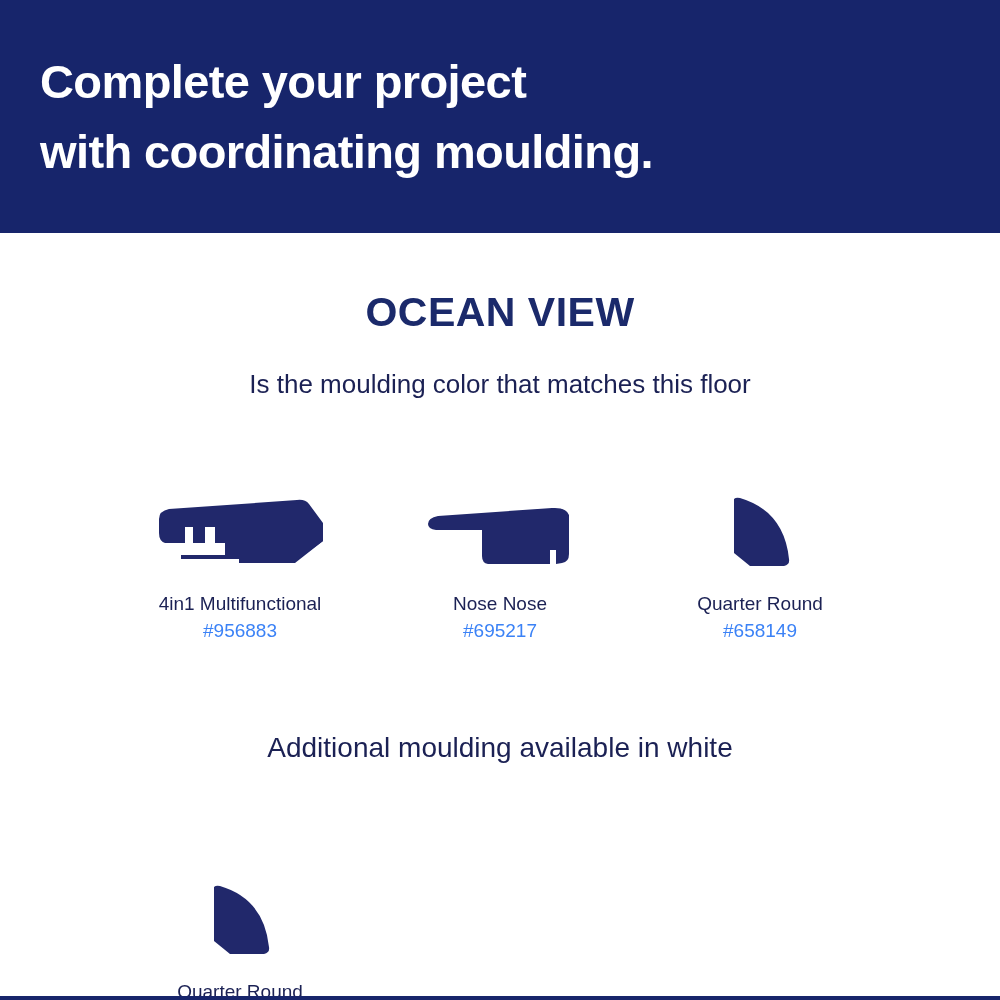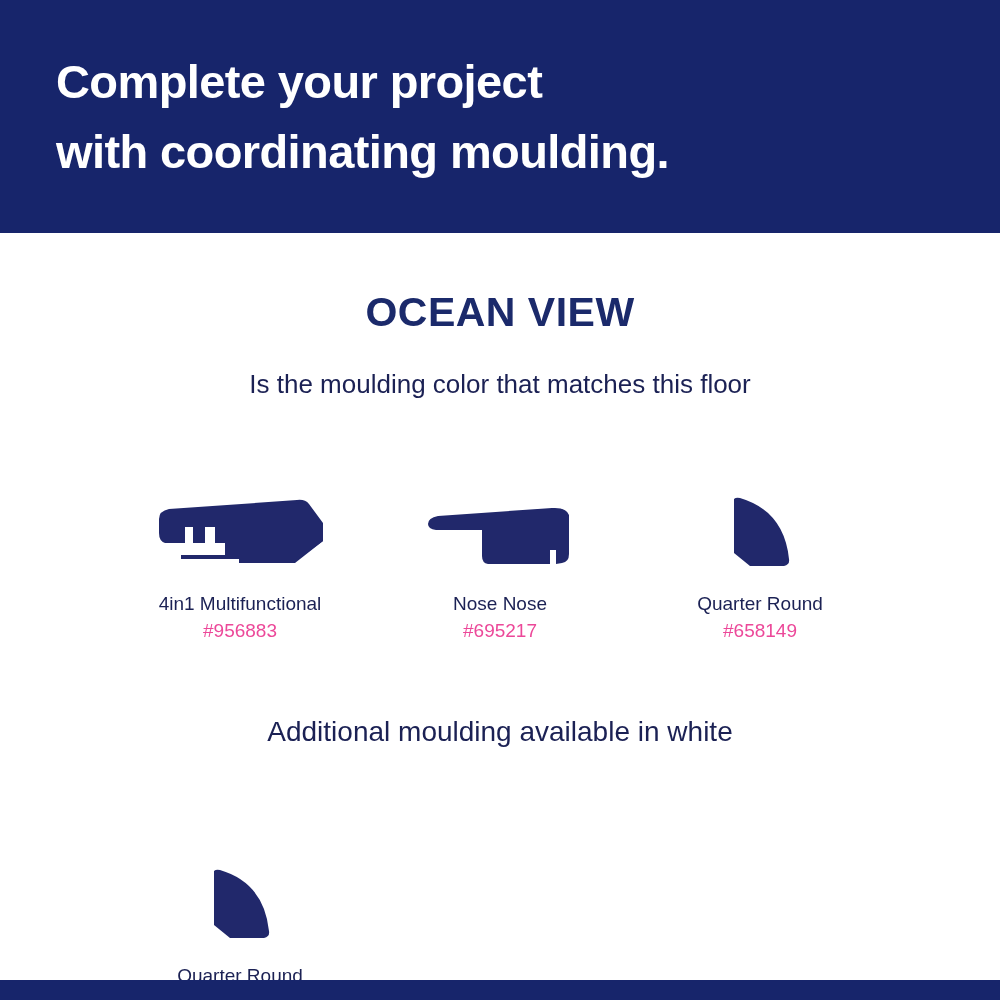--- a/index.html
+++ b/index.html
@@ -23,21 +23,21 @@
   }
 
   
   .header-banner {
     width: 100%;
     height: 233px;
     background: #17256b;
     display: flex;
     flex-direction: column;
     justify-content: center;
-    padding-left: 56px;
+    padding-left: 40px;
     flex: 0 0 auto;
   }
 
   .header-line {
     color: #ffffff;
     font-family: "Liberation Sans", sans-serif;
     font-weight: 700;
     font-size: 47px;
     line-height: 1.48;
     letter-spacing: -0.6px;
@@ -114,30 +114,30 @@
     margin-top: 22px;
     color: #1b2154;
     font-family: "Liberation Sans", sans-serif;
     font-size: 19px;
     line-height: 1.42;
     font-weight: 400;
     max-width: 215px;
   }
 
   .cell-sku {
-    color: #ec4899;
+    color: #3b82f6;
     font-family: "Liberation Sans", sans-serif;
     font-size: 19px;
     line-height: 1.42;
     text-align: center;
     font-weight: 400;
   }
 
   .section-heading {
-    margin-top: 50px;
+    margin-top: 66px;
     color: #1b2154;
     font-family: "Liberation Sans", sans-serif;
     font-weight: 400;
     font-size: 28px;
     text-align: left;
   }
 
   
   .footer-bar {
     width: 100%;

